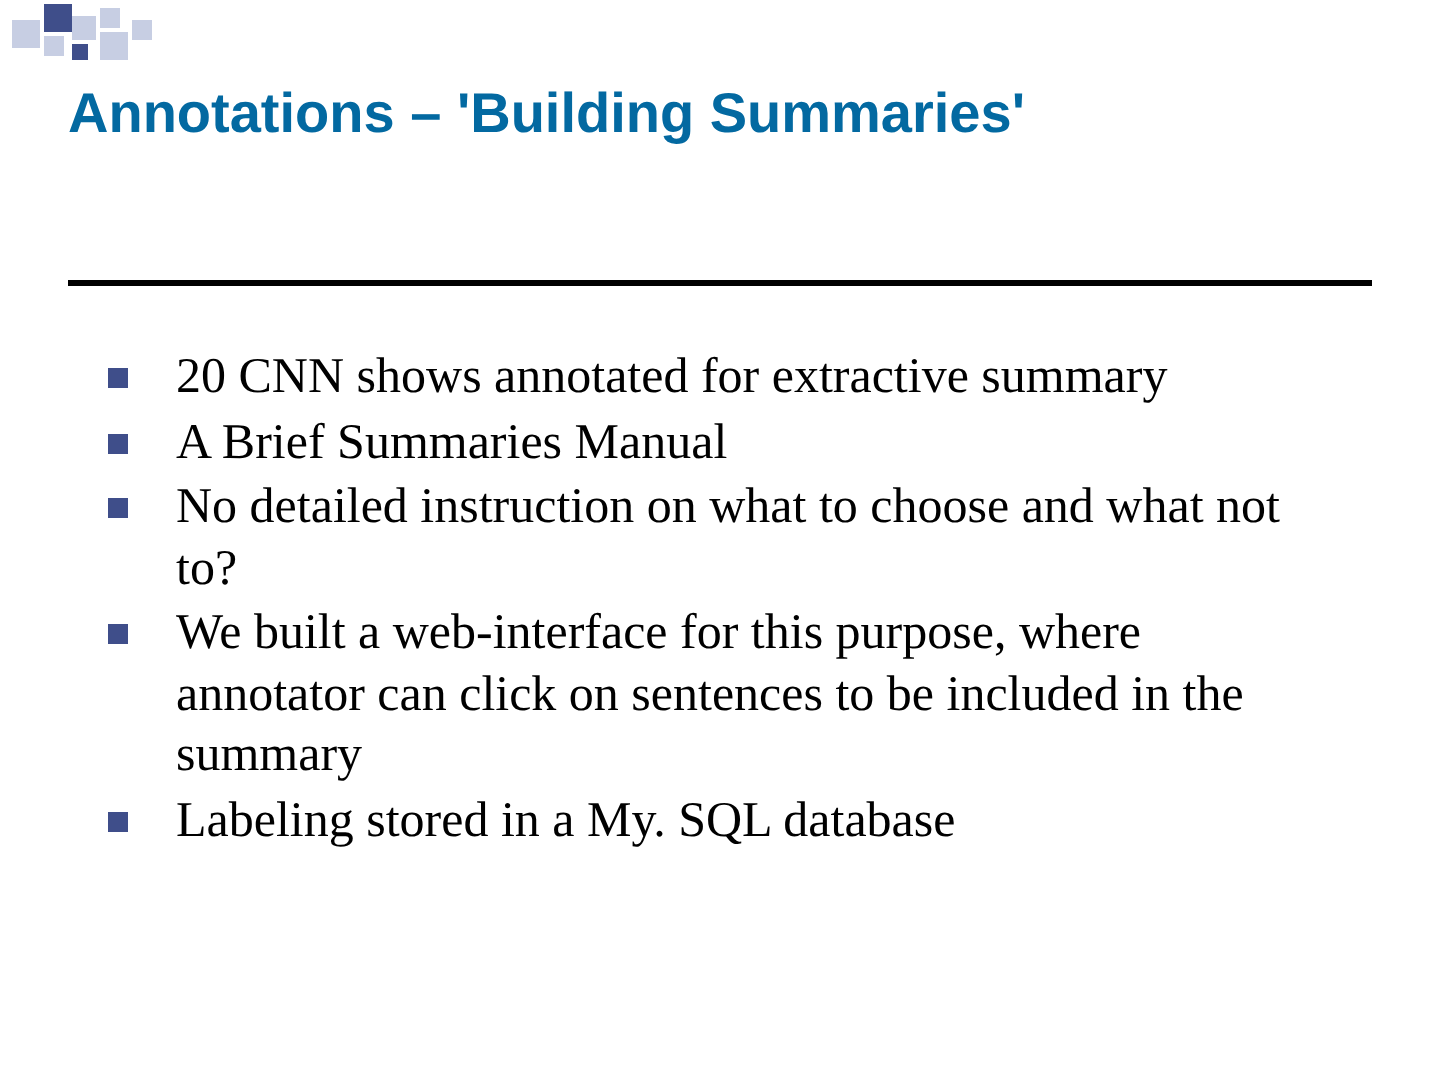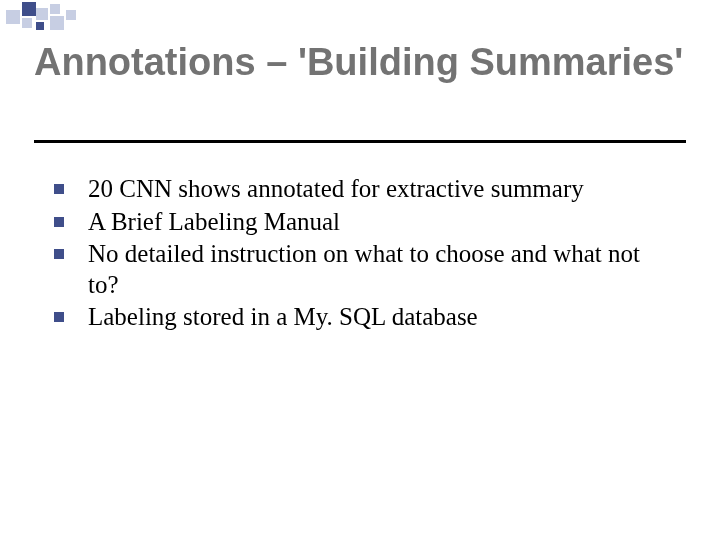--- a/index.html
+++ b/index.html
@@ -32,23 +32,23 @@
   .deco .sq.dark {
     background: #3f4e8a;
   }
   .title {
     position: absolute;
     left: 34px;
     top: 42px;
     width: 650px;
     font-family: Arial, Helvetica, sans-serif;
     font-weight: 900;
-    font-size: 38px;
+    font-size: 28px;
     line-height: 1.1;
-    color: #737373;
+    color: #0369a1;
     letter-spacing: 0px;
   }
   .rule {
     position: absolute;
     left: 34px;
     top: 140px;
     width: 652px;
     height: 0;
     border-top: 3px solid #000;
   }
@@ -100,25 +100,29 @@
   <div class="rule"></div>
 
   <div class="body">
     <ul>
       <li>
         <span class="bullet"></span>
         <span>20 CNN shows annotated for extractive summary</span>
       </li>
       <li>
         <span class="bullet"></span>
-        <span>A Brief Labeling Manual</span>
+        <span>A Brief Summaries Manual</span>
       </li>
       <li>
         <span class="bullet"></span>
         <span>No detailed instruction on what to choose and what not to?</span>
+      </li>
+      <li>
+        <span class="bullet"></span>
+        <span>We built a web-interface for this purpose, where annotator can click on sentences to be included in the summary</span>
       </li>
       <li>
         <span class="bullet"></span>
         <span>Labeling stored in a My. SQL database</span>
       </li>
     </ul>
   </div>
 
 </div>
 

